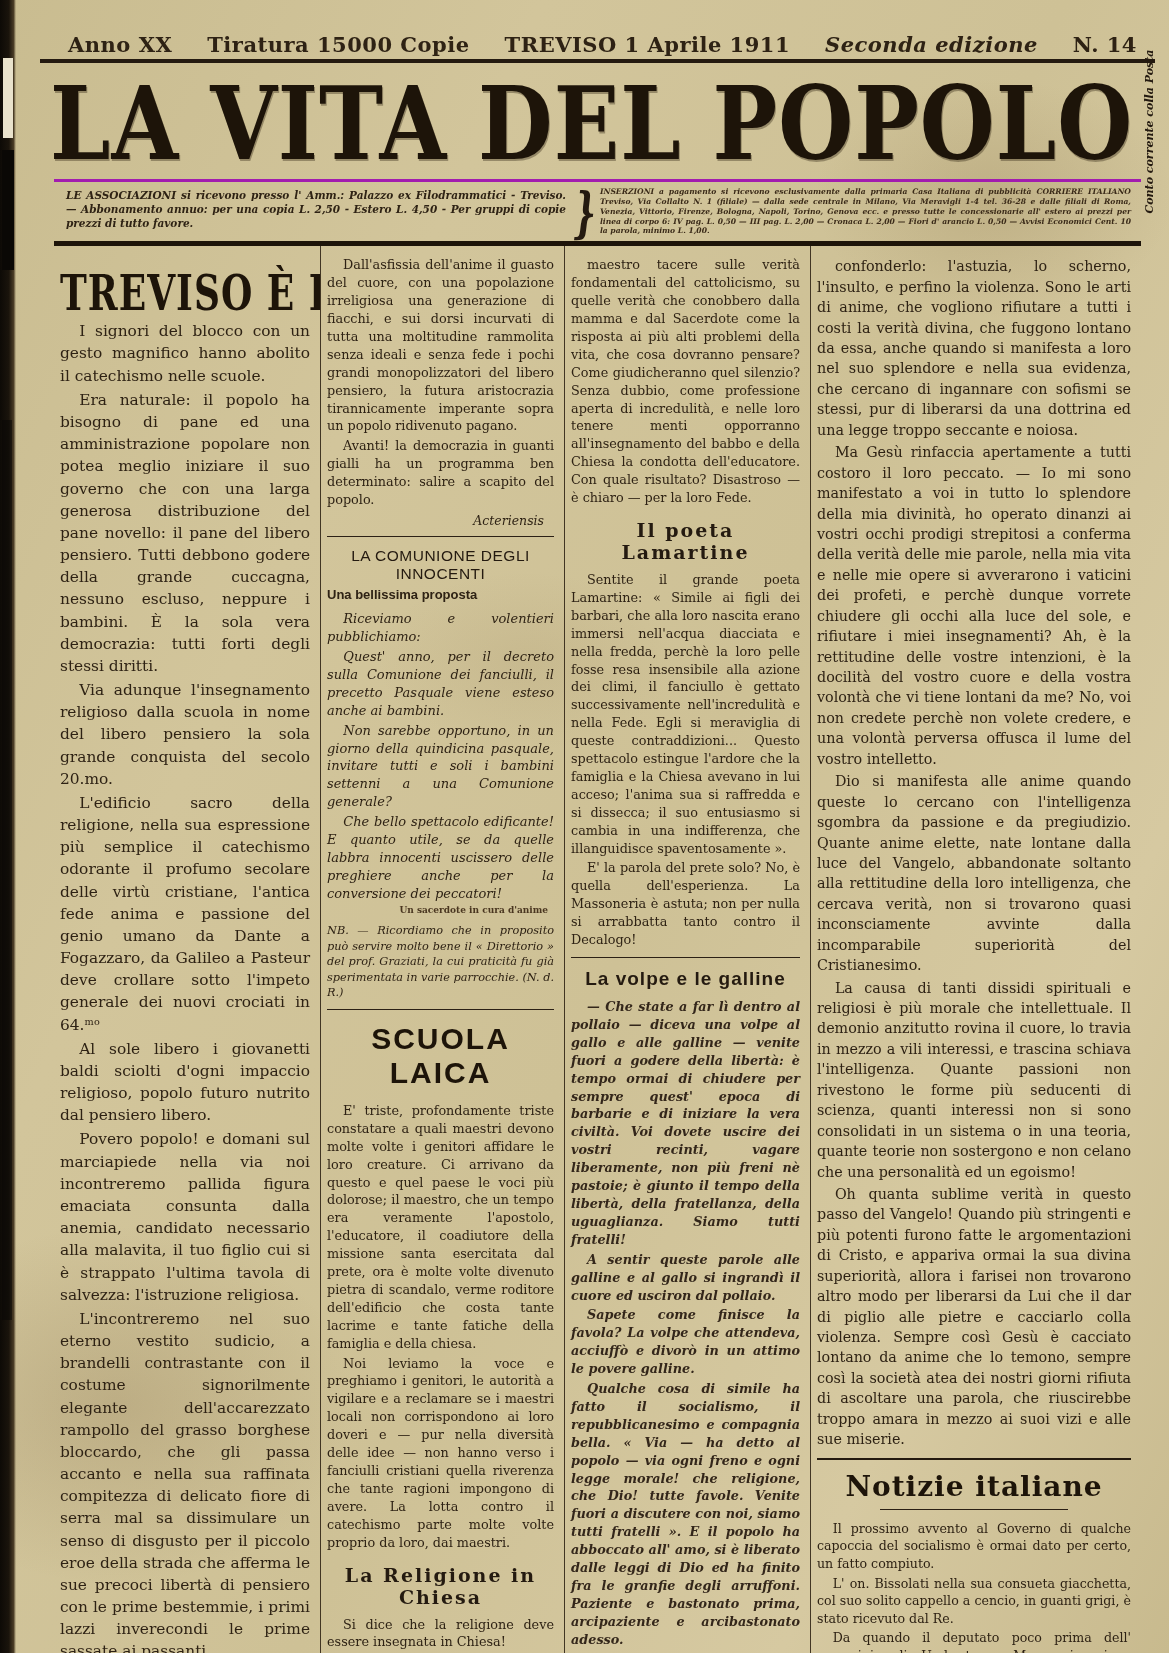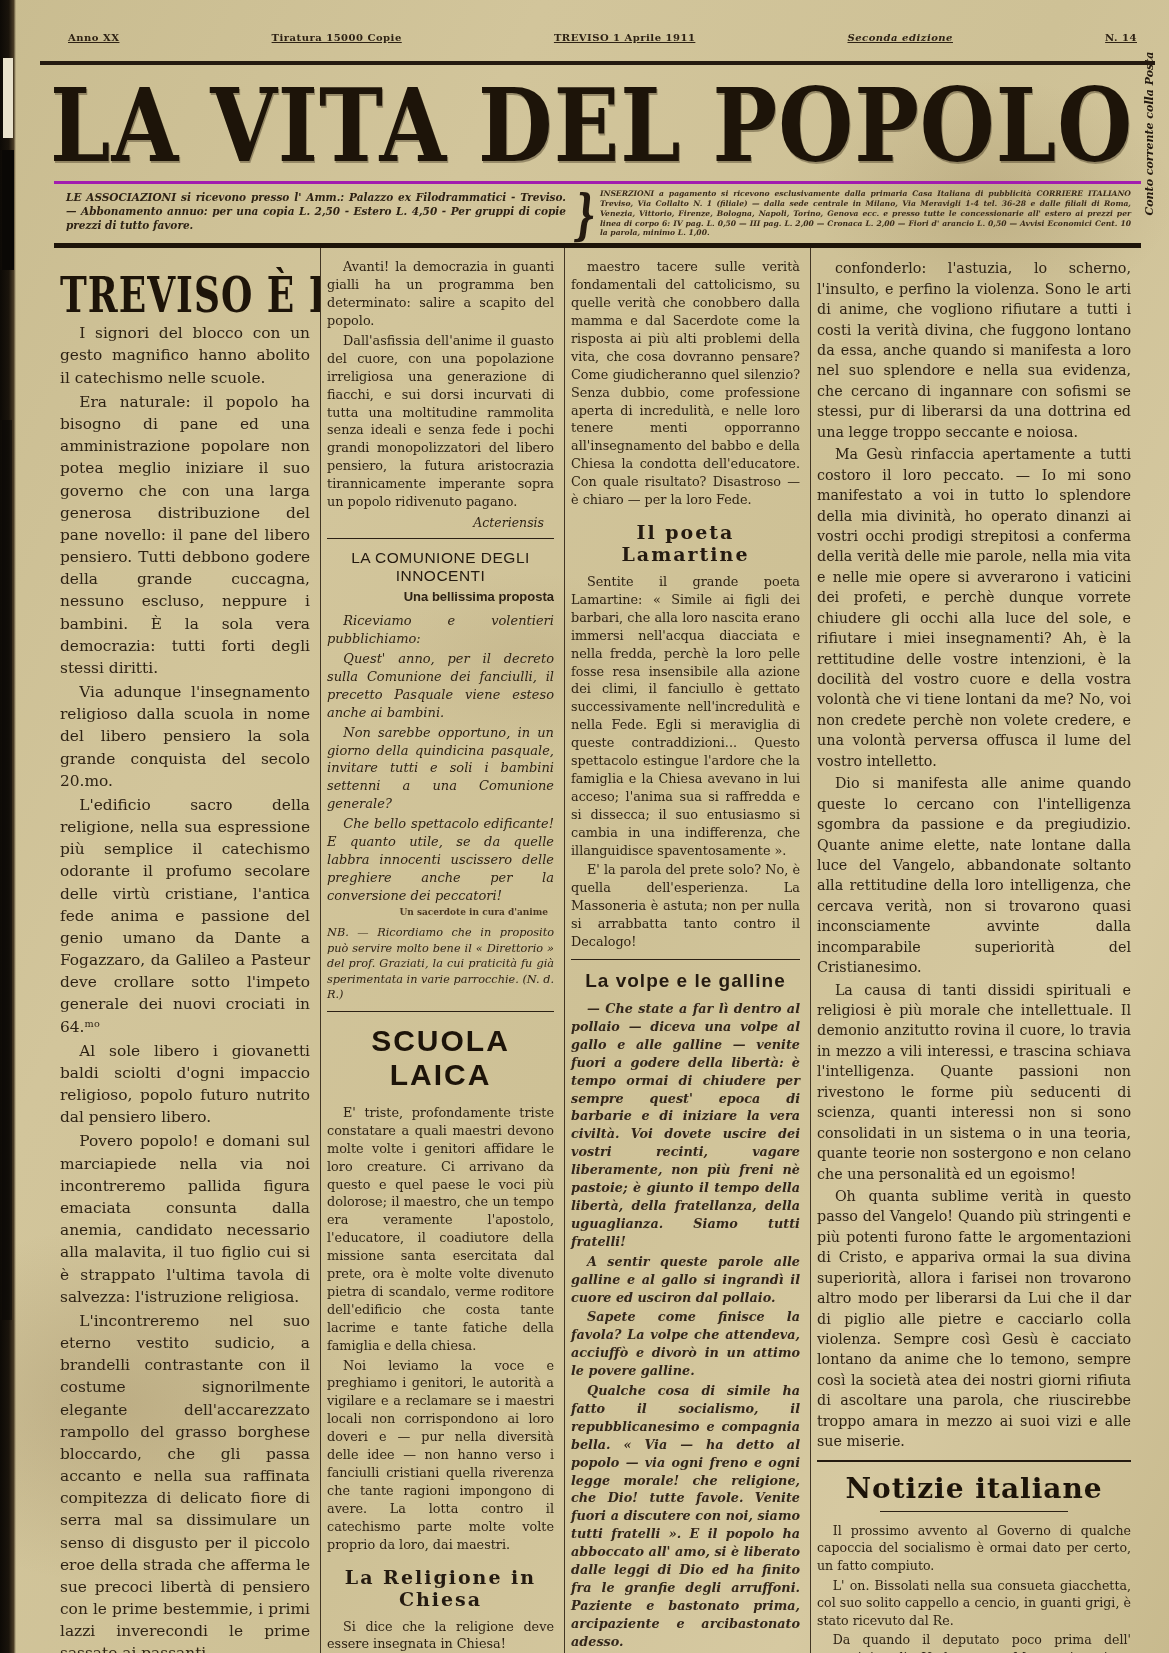--- a/index.html
+++ b/index.html
@@ -17,22 +17,22 @@
   .binding{position:absolute;left:0;top:0;width:16px;height:100%;
     background:linear-gradient(90deg,#0d0a06 0%,#1a140c 55%,#4a3c26 85%,transparent 100%);}
   .binding-mark-white{position:absolute;left:3px;top:58px;width:10px;height:80px;background:#e9e2cc;}
   .binding-mark-black{position:absolute;left:2px;top:150px;width:12px;height:120px;background:#0a0805;}
   .binding-mark-black2{position:absolute;left:2px;top:420px;width:10px;height:900px;background:rgba(10,8,5,.55);}
 
   .sheet{position:absolute;left:40px;top:0;width:1115px;height:1653px;}
 
   
   .topline{display:flex;align-items:baseline;justify-content:space-between;
-    padding:32px 18px 18px 28px;font-weight:bold;font-size:10px;letter-spacing:.5px;
-    border-bottom:4px solid #241a10;text-decoration:underline;}
+    padding:32px 18px 2px 28px;font-weight:bold;font-size:21px;letter-spacing:.5px;
+    border-bottom:4px solid #241a10;}
   .topline .it{font-style:italic;font-weight:bold;text-align:center;}
 
   
   .masthead{position:relative;text-align:center;padding:18px 40px 2px 10px;}
   .masthead h1{
     margin:0;font-size:86px;line-height:1.0;font-weight:bold;color:#1d1409;
     letter-spacing:1px;white-space:nowrap;
     transform:scaleY(1.18);transform-origin:center;
     font-family:"DejaVu Serif","Liberation Serif",serif;
     text-shadow:1px 1px 0 rgba(40,28,12,.35);
@@ -60,21 +60,21 @@
   .col4 .para{font-size:14.3px;line-height:1.43;}
 
   .headline-treviso{margin:8px 0 14px 0;text-align:center;font-weight:bold;color:#1d1409;
     font-size:36px;letter-spacing:1px;transform:scaleY(1.35);transform-origin:top center;white-space:nowrap;}
   .sig{display:block;text-align:right;font-style:italic;font-weight:normal;font-size:12.5px;margin:4px 10px 6px 0;}
   .rule{border:none;border-top:1.5px solid #2b2015;margin:8px 0 10px 0;}
   .rule-thick{border:none;border-top:2.5px solid #241a10;margin:8px 0 10px 0;}
 
   .sec-title{margin:6px 0 4px 0;text-align:center;font-family:"Liberation Sans",sans-serif;
     font-weight:normal;font-size:15.5px;letter-spacing:.5px;color:#241a10;}
-  .sec-subtitle{margin:0 0 8px 0;text-align:right;font-family:"Liberation Sans",sans-serif;
+  .sec-subtitle{margin:0 0 8px 0;text-align:left;font-family:"Liberation Sans",sans-serif;
     font-weight:bold;font-size:13px;}
   .small-paras .para{font-size:13px;line-height:1.38;font-style:italic;}
   .sig-small{display:block;text-align:right;font-size:9px;font-weight:bold;color:#4a3620;margin:2px 6px 8px 0;}
   .nb{font-size:11.3px;line-height:1.38;text-align:justify;margin:4px 0 8px 0;font-style:italic;}
 
   .headline-scuola{margin:12px 0 12px 0;text-align:center;font-family:"Liberation Sans",sans-serif;
     font-weight:bold;font-size:30px;letter-spacing:2px;color:#1d1409;}
   .subhead-serif{margin:12px 0 8px 0;text-align:center;font-weight:bold;font-size:19px;
     letter-spacing:2px;color:#241a10;}
   .subhead-sans{margin:10px 0 8px 0;text-align:center;font-family:"Liberation Sans",sans-serif;
@@ -123,22 +123,22 @@
       <p class="para">Era naturale: il popolo ha bisogno di pane ed una amministrazione popolare non potea meglio iniziare il suo governo che con una larga generosa distribuzione del pane novello: il pane del libero pensiero. Tutti debbono godere della grande cuccagna, nessuno escluso, neppure i bambini. È la sola vera democrazia: tutti forti degli stessi diritti.</p>
       <p class="para">Via adunque l'insegnamento religioso dalla scuola in nome del libero pensiero la sola grande conquista del secolo 20.mo.</p>
       <p class="para">L'edificio sacro della religione, nella sua espressione più semplice il catechismo odorante il profumo secolare delle virtù cristiane, l'antica fede anima e passione del genio umano da Dante a Fogazzaro, da Galileo a Pasteur deve crollare sotto l'impeto generale dei nuovi crociati in 64.ᵐᵒ</p>
       <p class="para">Al sole libero i giovanetti baldi sciolti d'ogni impaccio religioso, popolo futuro nutrito dal pensiero libero.</p>
       <p class="para">Povero popolo! e domani sul marciapiede nella via noi incontreremo pallida figura emaciata consunta dalla anemia, candidato necessario alla malavita, il tuo figlio cui si è strappato l'ultima tavola di salvezza: l'istruzione religiosa.</p>
       <p class="para">L'incontreremo nel suo eterno vestito sudicio, a brandelli contrastante con il costume signorilmente elegante dell'accarezzato rampollo del grasso borghese bloccardo, che gli passa accanto e nella sua raffinata compitezza di delicato fiore di serra mal sa dissimulare un senso di disgusto per il piccolo eroe della strada che afferma le sue precoci libertà di pensiero con le prime bestemmie, i primi lazzi inverecondi le prime sassate ai passanti.</p>
 
     </div>
 
     <div class="col col2">
+      <p class="para">Dall'asfissia dell'anime il guasto del cuore, con una popolazione irreligiosa una generazione di fiacchi, e sui dorsi incurvati di tutta una moltitudine rammolita senza ideali e senza fede i pochi grandi monopolizzatori del libero pensiero, la futura aristocrazia tirannicamente imperante sopra un popolo ridivenuto pagano.</p>
       <p class="para">Avanti! la democrazia in guanti gialli ha un programma ben determinato: salire a scapito del popolo.</p>
-      <p class="para">Dall'asfissia dell'anime il guasto del cuore, con una popolazione irreligiosa una generazione di fiacchi, e sui dorsi incurvati di tutta una moltitudine rammolita senza ideali e senza fede i pochi grandi monopolizzatori del libero pensiero, la futura aristocrazia tirannicamente imperante sopra un popolo ridivenuto pagano.</p>
       <span class="sig">Acteriensis</span>
       <hr class="rule">
       <div class="sec-title">LA COMUNIONE DEGLI INNOCENTI</div>
       <div class="sec-subtitle">Una bellissima proposta</div>
       <div class="small-paras">
         <p class="para">Riceviamo e volentieri pubblichiamo:</p>
         <p class="para">Quest' anno, per il decreto sulla Comunione dei fanciulli, il precetto Pasquale viene esteso anche ai bambini.</p>
         <p class="para">Non sarebbe opportuno, in un giorno della quindicina pasquale, invitare tutti e soli i bambini settenni a una Comunione generale?</p>
         <p class="para">Che bello spettacolo edificante! E quanto utile, se da quelle labbra innocenti uscissero delle preghiere anche per la conversione dei peccatori!</p>
       </div>

